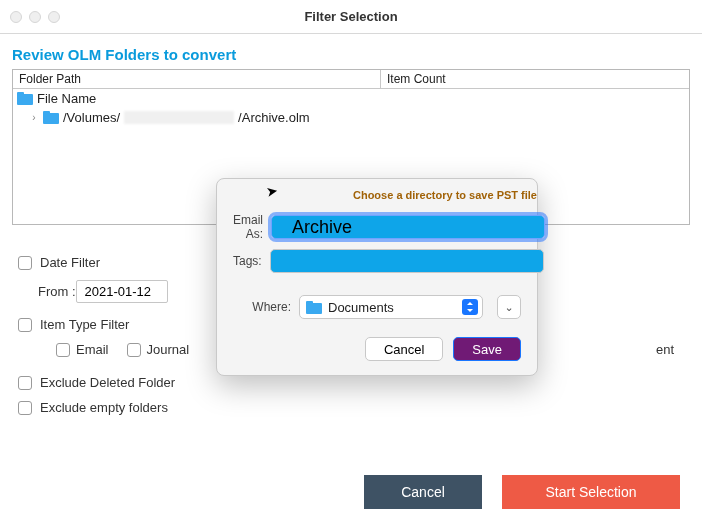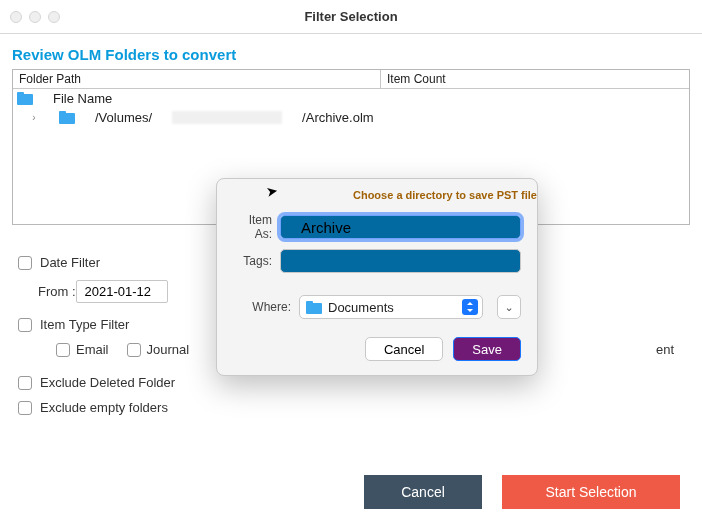--- a/index.html
+++ b/index.html
@@ -66,21 +66,21 @@
     padding: 2px 6px;
     border-right: 1px solid #c8c8c8;
   }
   .th.path { flex: 0 0 368px; }
   .th.count { flex: 1; border-right: none; }
   .row {
     display: flex;
     align-items: center;
     padding: 2px 4px;
     font-size: 13px;
-    gap: 20px;
+    gap: 4px;
   }
   .row.child { padding-left: 16px; }
   .chev {
     width: 10px; height: 10px;
     display: inline-flex; align-items: center; justify-content: center;
     color: #888;
     font-size: 10px;
   }
   .folder-icon {
     width: 16px; height: 13px; display: inline-block;
@@ -211,23 +211,23 @@
     width: 58px;
     text-align: right;
     font-size: 12px;
     color: #444;
   }
   .txtin {
     flex: 1;
     height: 24px;
     border: 1px solid #c8c8c8;
     border-radius: 5px;
-    background: #0369a1;
+    background: #0ea5e9;
     padding: 0 20px;
-    font-size: 15px;
+    font-size: 18px;
   }
   .txtin.focus {
     outline: 3px solid rgba(45,120,255,.55);
     outline-offset: 0;
     border-color: #6fa3ff;
   }
   .where-row { margin-top: 14px; }
   .select {
     flex: 1;
     display: flex;
@@ -381,21 +381,21 @@
 <div class="footer">
   <button class="btn cancel">Cancel</button>
   <button class="btn start">Start Selection</button>
 </div>
 
 <div class="modal-backdrop">
   <div class="modal">
     <div class="modal-title">Choose a directory to save PST file</div>
 
     <div class="field">
-      <label>Item As:</label>
+      <label>Email As:</label>
       <input class="txtin focus" value="Archive" style="">
     </div>
 
     <div class="field">
       <label>Tags:</label>
       <input class="txtin" value="" style="">
     </div>
 
     <div class="field where-row">
       <label>Where:</label>

